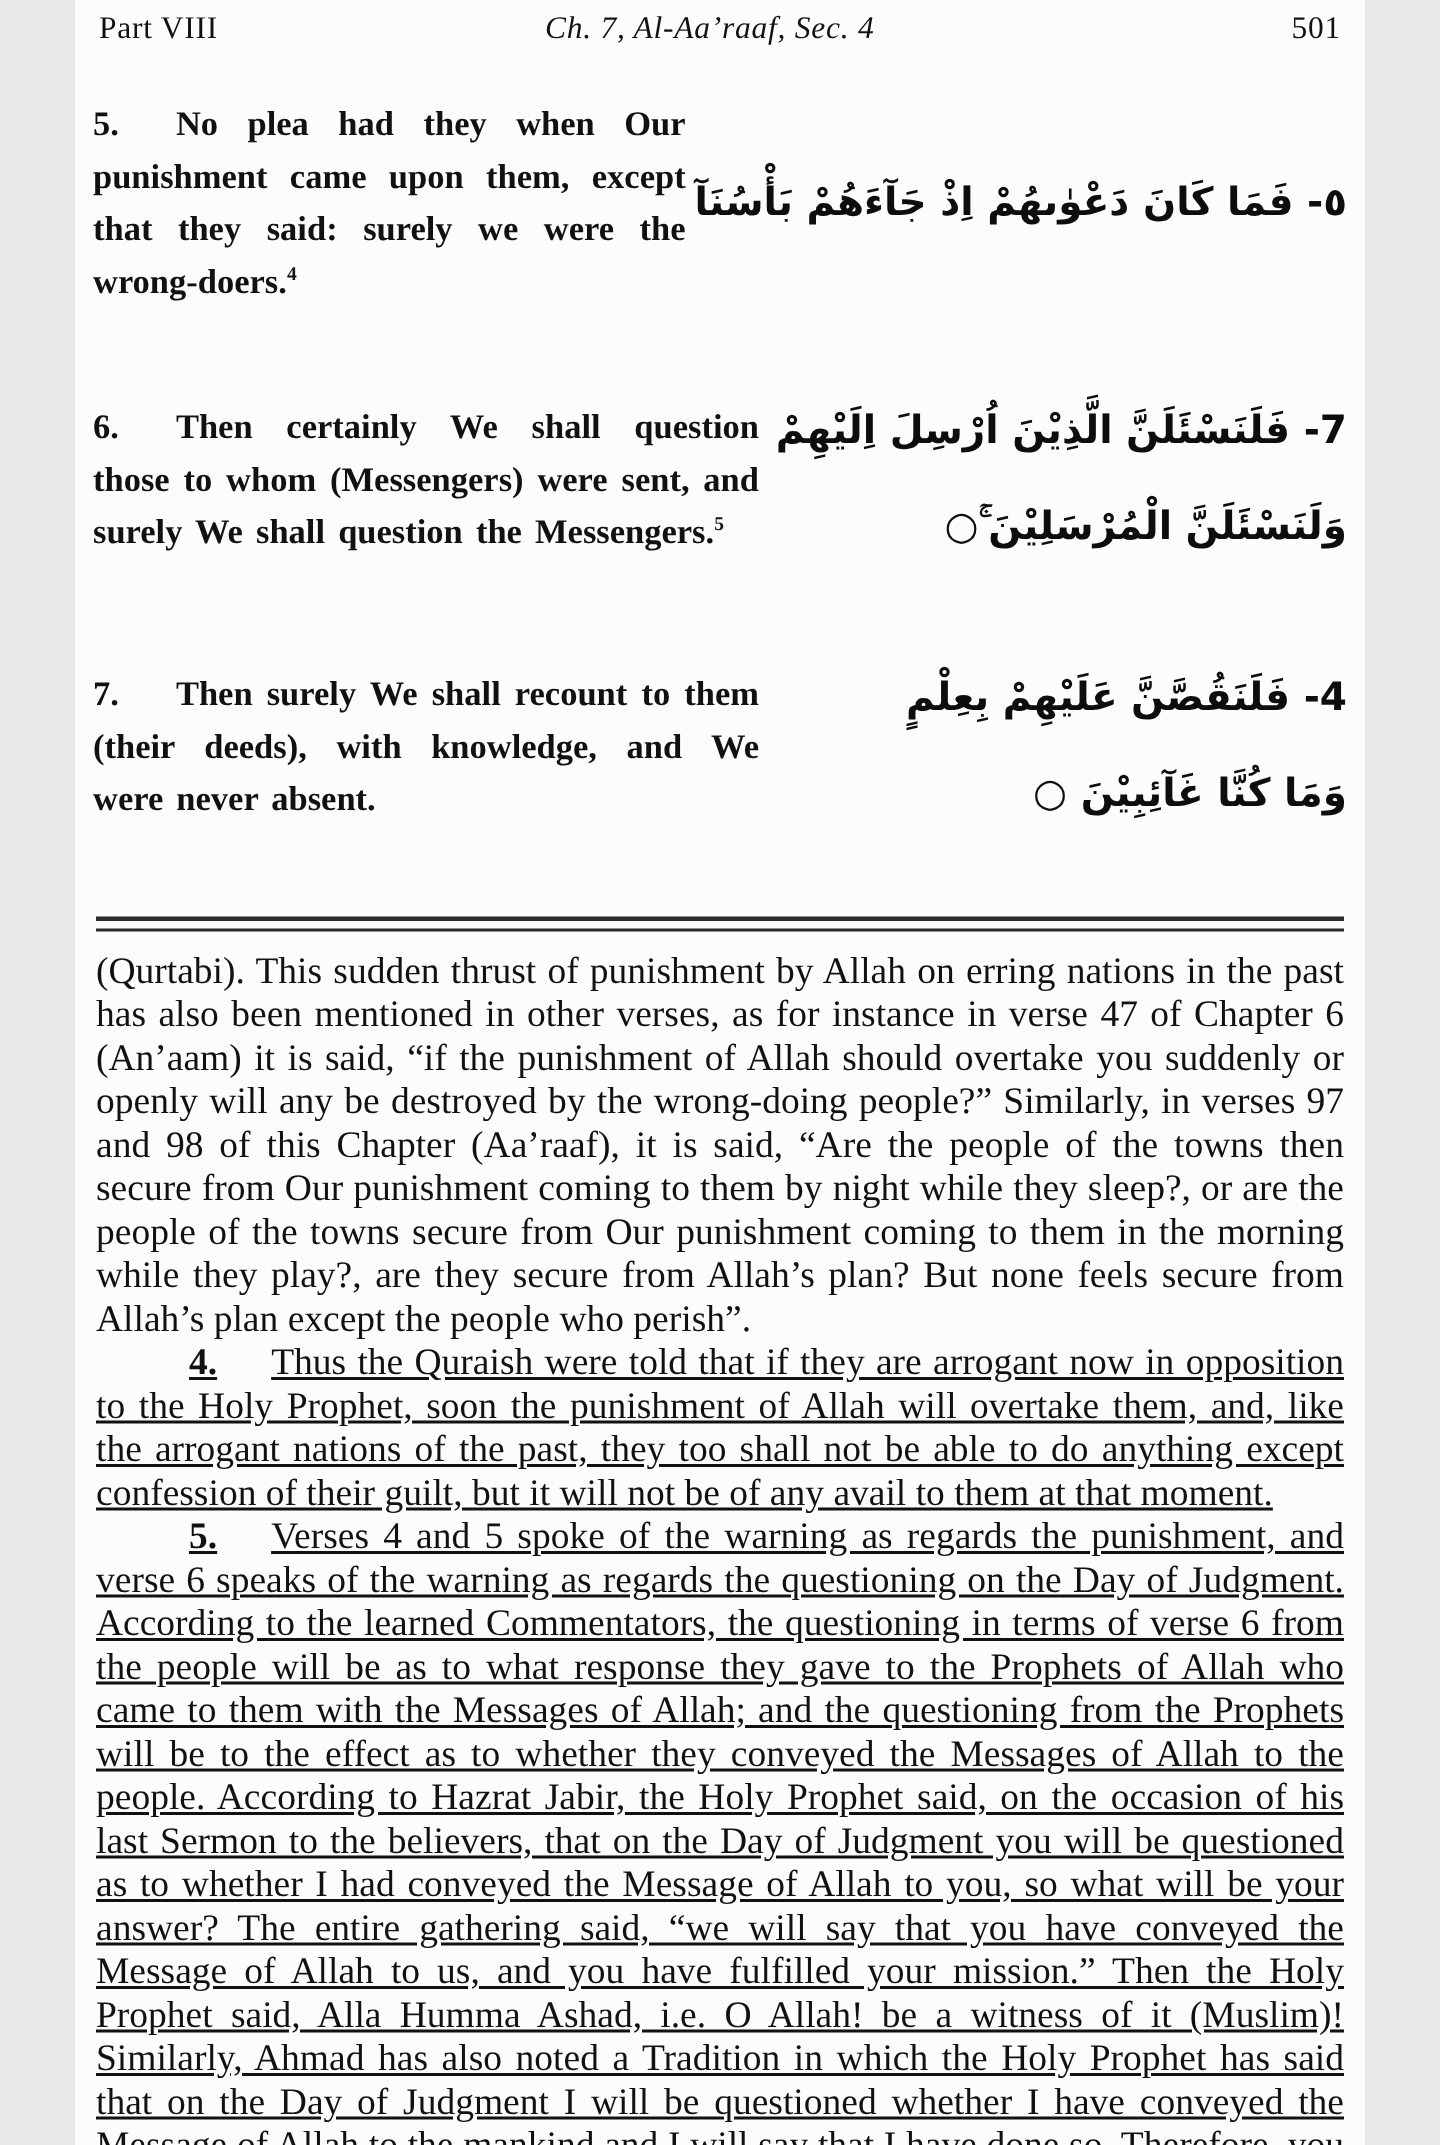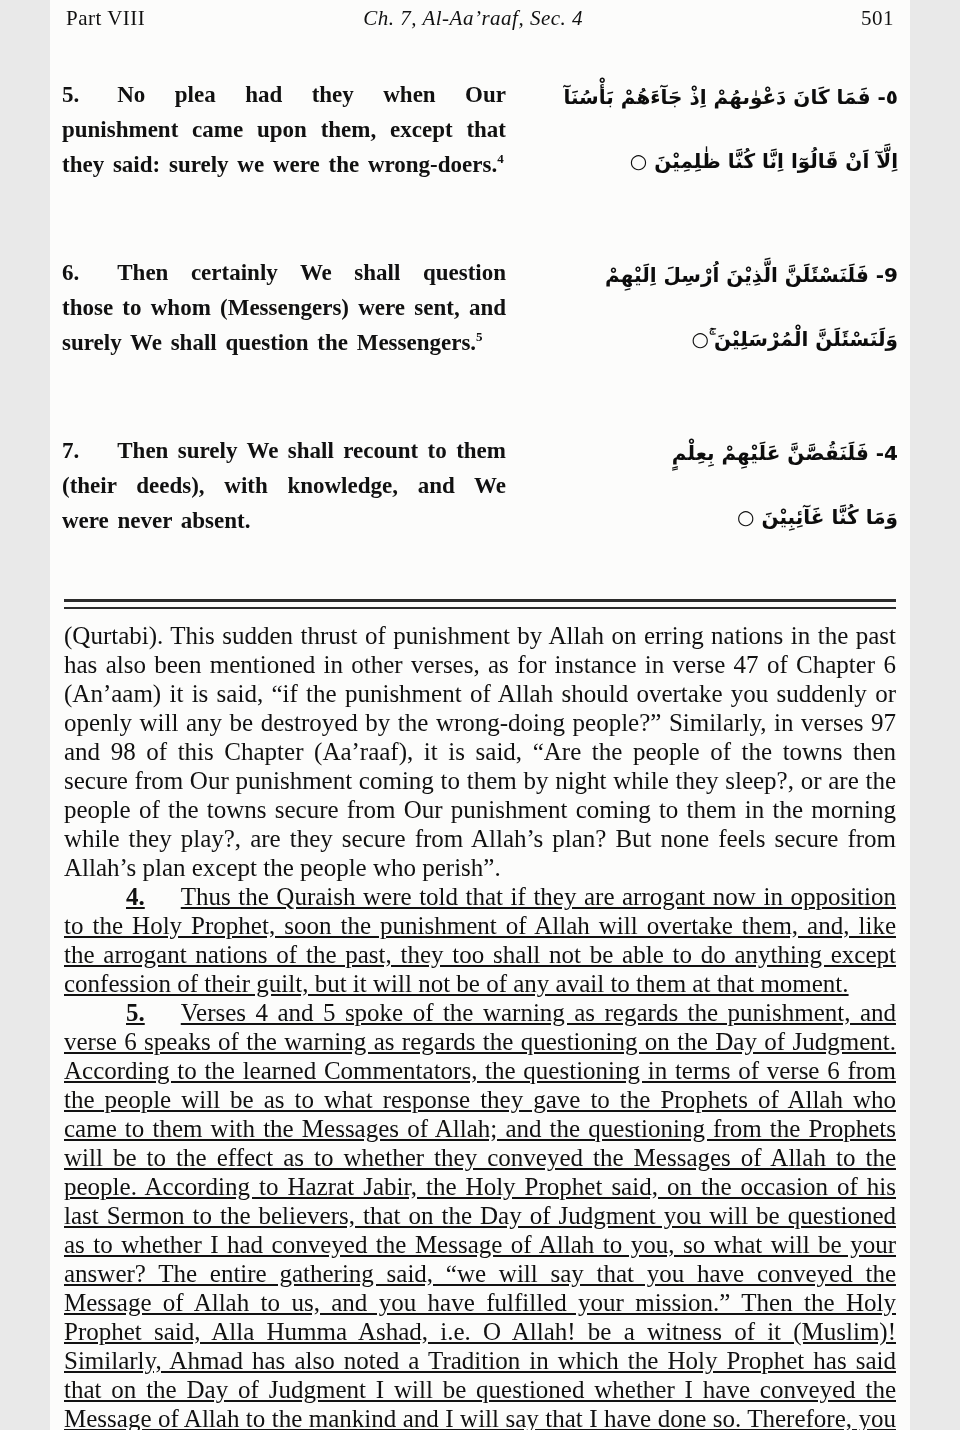--- a/index.html
+++ b/index.html
@@ -51,21 +51,21 @@
   .verse-en sup { font-size: 13px; line-height: 0; }
   .verse-ar {
     flex: 1;
     direction: rtl;
     text-align: right;
     display: flex;
     flex-direction: column;
     justify-content: center;
     font-family: "DejaVu Sans", sans-serif;
     font-weight: 700;
-    font-size: 20px;
+    font-size: 26px;
     color: #0d0d0d;
     padding-left: 6px;
   }
   .verse-ar .ar-line { line-height: 64px; white-space: nowrap; }
   
   .divider {
     height: 5px;
     margin: 6px 2px 10px 2px;
     border-top: 3px solid #2b2b2b;
     border-bottom: 2px solid #2b2b2b;
@@ -94,30 +94,29 @@
   </div>
 
   <div class="verses">
 
     <div class="verse-row">
       <div class="verse-en">
         <span class="vnum">5.</span><span>No plea had they when Our punishment came upon them, except that they said: surely we were the wrong-doers.</span><sup>4</sup>
       </div>
       <div class="verse-ar">
         <div class="ar-line">٥- فَمَا كَانَ دَعْوٰىهُمْ اِذْ جَآءَهُمْ بَأْسُنَآ</div>
-        <div class="ar-line">اِلَّآ اَنْ قَالُوٓا اِنَّا كُنَّا ظٰلِمِيْنَ ○</div>
       </div>
     </div>
 
     <div class="verse-row">
       <div class="verse-en">
         <span class="vnum">6.</span><span>Then certainly We shall question those to whom (Messengers) were sent, and surely We shall question the Messengers.</span><sup>5</sup>
       </div>
       <div class="verse-ar">
-        <div class="ar-line">9- فَلَنَسْئَلَنَّ الَّذِيْنَ اُرْسِلَ اِلَيْهِمْ</div>
+        <div class="ar-line">7- فَلَنَسْئَلَنَّ الَّذِيْنَ اُرْسِلَ اِلَيْهِمْ</div>
         <div class="ar-line">وَلَنَسْئَلَنَّ الْمُرْسَلِيْنَ ۚ○</div>
       </div>
     </div>
 
     <div class="verse-row">
       <div class="verse-en">
         <span class="vnum">7.</span><span>Then surely We shall recount to them (their deeds), with knowledge, and We were never absent.</span><sup></sup>
       </div>
       <div class="verse-ar">
         <div class="ar-line">4- فَلَنَقُصَّنَّ عَلَيْهِمْ بِعِلْمٍ</div>

